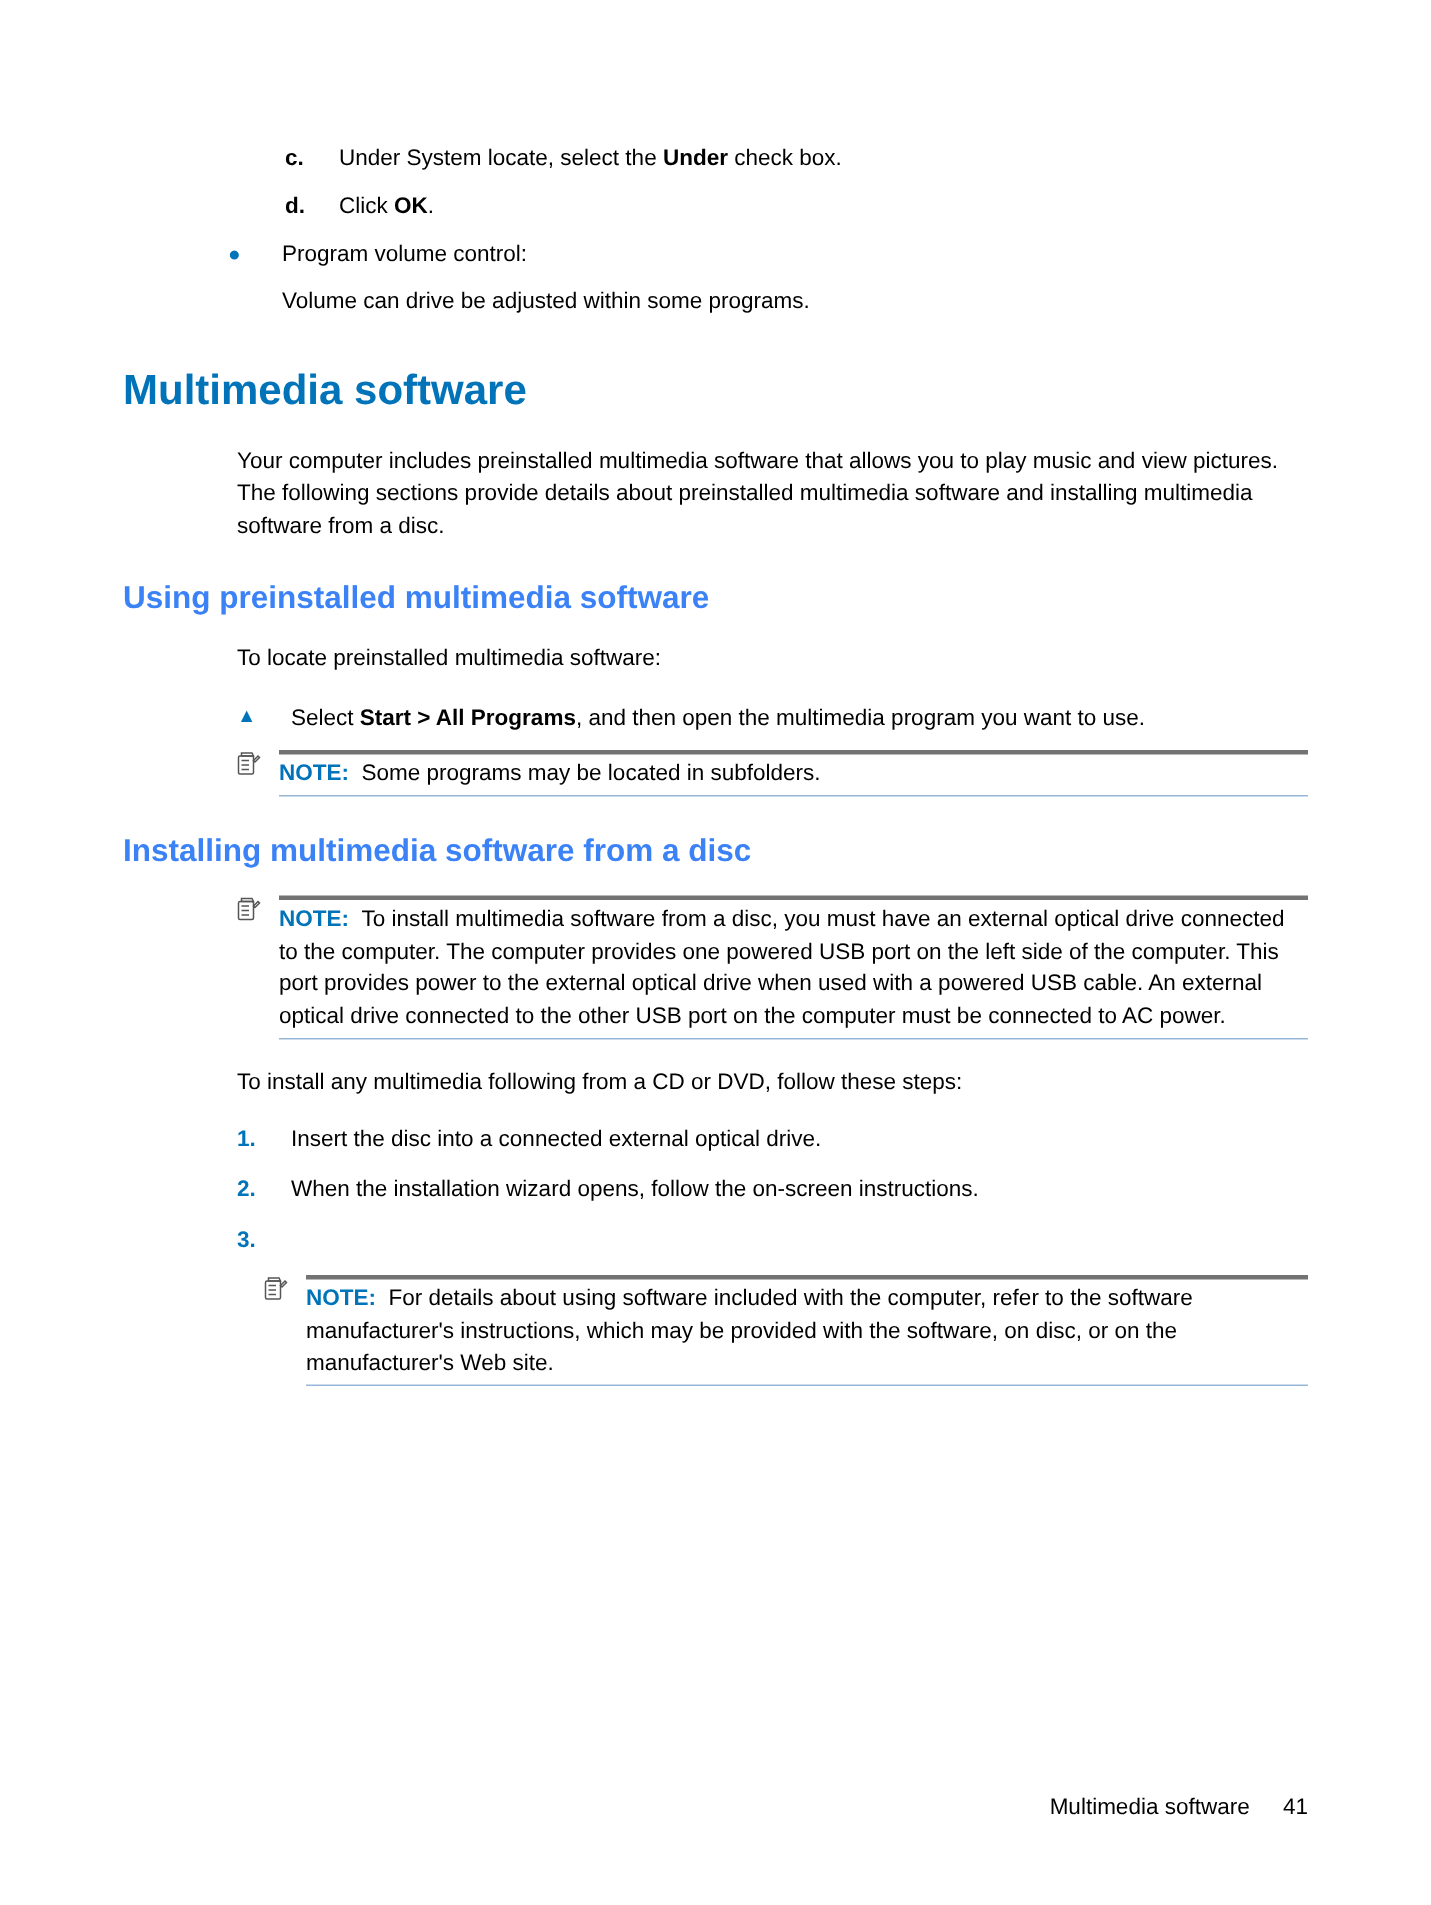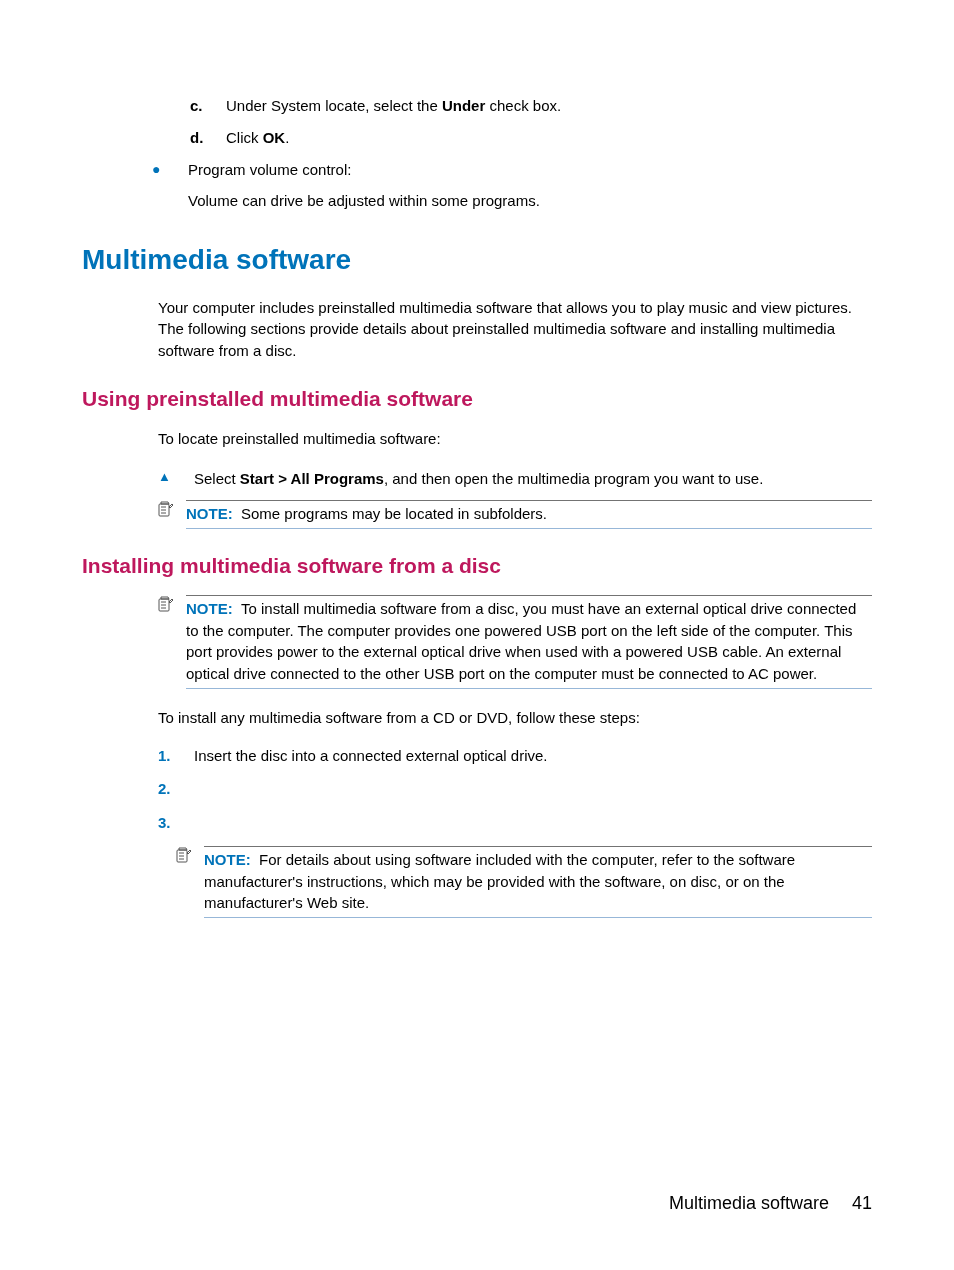--- a/index.html
+++ b/index.html
@@ -16,35 +16,35 @@
     }
     .sub-ol-outer { margin-left: 108px; margin-bottom: 6px; }
     .sub-ol-item { display: flex; margin-bottom: 10px; }
     .sub-ol-letter { font-weight: bold; min-width: 36px; }
     .bullet-list { margin-left: 70px; margin-bottom: 8px; }
     .bullet-item { display: flex; margin-bottom: 10px; }
     .bullet-dot { color: #0073b9; font-size: 14px; min-width: 36px; line-height: 1.5; }
     .bullet-body { flex: 1; }
     .sub-text { margin-left: 106px; margin-bottom: 28px; }
     h1 { font-family: Arial, Helvetica, sans-serif; font-size: 28px; font-weight: bold; color: #0073b9; margin-bottom: 16px; margin-top: 24px; }
-    h2 { font-family: Arial, Helvetica, sans-serif; font-size: 21px; font-weight: bold; color: #be185d; margin-bottom: 14px; margin-top: 22px; }
+    h2 { font-family: Arial, Helvetica, sans-serif; font-size: 21px; font-weight: bold; color: #3b82f6; margin-bottom: 14px; margin-top: 22px; }
     .indent-p { margin-left: 76px; margin-bottom: 14px; }
     .step-row { display: flex; margin-left: 76px; margin-bottom: 10px; margin-top: 18px; }
     .step-tri { color: #0073b9; min-width: 36px; font-size: 13px; }
     .num-ol { margin-left: 76px; margin-top: 16px; }
     .num-item { display: flex; margin-bottom: 12px; }
     .num-num { font-weight: bold; color: #0073b9; min-width: 36px; }
     .note-block { display: flex; margin-bottom: 14px; }
     .note-icon { min-width: 28px; flex-shrink: 0; padding-top: 1px; }
-    .note-body { flex: 1; border-top: 1px solid #737373; border-bottom: 1px solid #97b7d8; padding: 2px 0 3px 0; }
+    .note-body { flex: 1; border-top: 3px solid #737373; border-bottom: 1px solid #97b7d8; padding: 2px 0 3px 0; }
     .note-label { font-weight: bold; color: #0073b9; }
     .note-outer-1 { margin-left: 76px; margin-top: 8px; }
     .note-outer-2 { margin-left: 76px; margin-top: 2px; }
     .note-outer-3 { margin-left: 94px; margin-top: 6px; }
-    .footer { position: absolute; bottom: 54px; right: 82px; font-size: 18px; }
+    .footer { position: absolute; bottom: 54px; right: 82px; font-size: 15px; }
     .footer-num { margin-left: 18px; }
     b { font-weight: bold; }
     svg.pencil { width: 16px; height: 16px; }
   </style>
 </head>
 <body>
 
 <div class="sub-ol-outer">
   <div class="sub-ol-item">
     <span class="sub-ol-letter">c.</span>
@@ -112,29 +112,30 @@
             <path d="M3 6h5M3 9h5M3 12h5"></path>
           </g>
         </svg>
     </span>
     <div class="note-body">
       <span class="note-label">NOTE:</span>&nbsp;&nbsp;<span>To install multimedia software from a disc, you must have an external optical drive connected to the computer. The computer provides one powered USB port on the left side of the computer. This port provides power to the external optical drive when used with a powered USB cable. An external optical drive connected to the other USB port on the computer must be connected to AC power.</span>
     </div>
   </div>
 </div>
 
-<p class="indent-p" style="margin-top:18px;">To install any multimedia software from a CD or DVD, follow these steps:</p>
+<p class="indent-p" style="margin-top:18px;">To install any multimedia following from a CD or DVD, follow these steps:</p>
 
 <div class="num-ol">
   <div class="num-item">
     <span class="num-num">1.</span>
     <span>Insert the disc into a connected external optical drive.</span>
   </div>
   <div class="num-item">
     <span class="num-num">2.</span>
+    <span>When the installation wizard opens, follow the on-screen instructions.</span>
   </div>
   <div class="num-item">
     <span class="num-num">3.</span>
   </div>
 </div>
 
 <div class="note-outer-3">
   <div class="note-block">
     <span class="note-icon">
       <svg class="pencil" viewBox="0 0 16 16">

